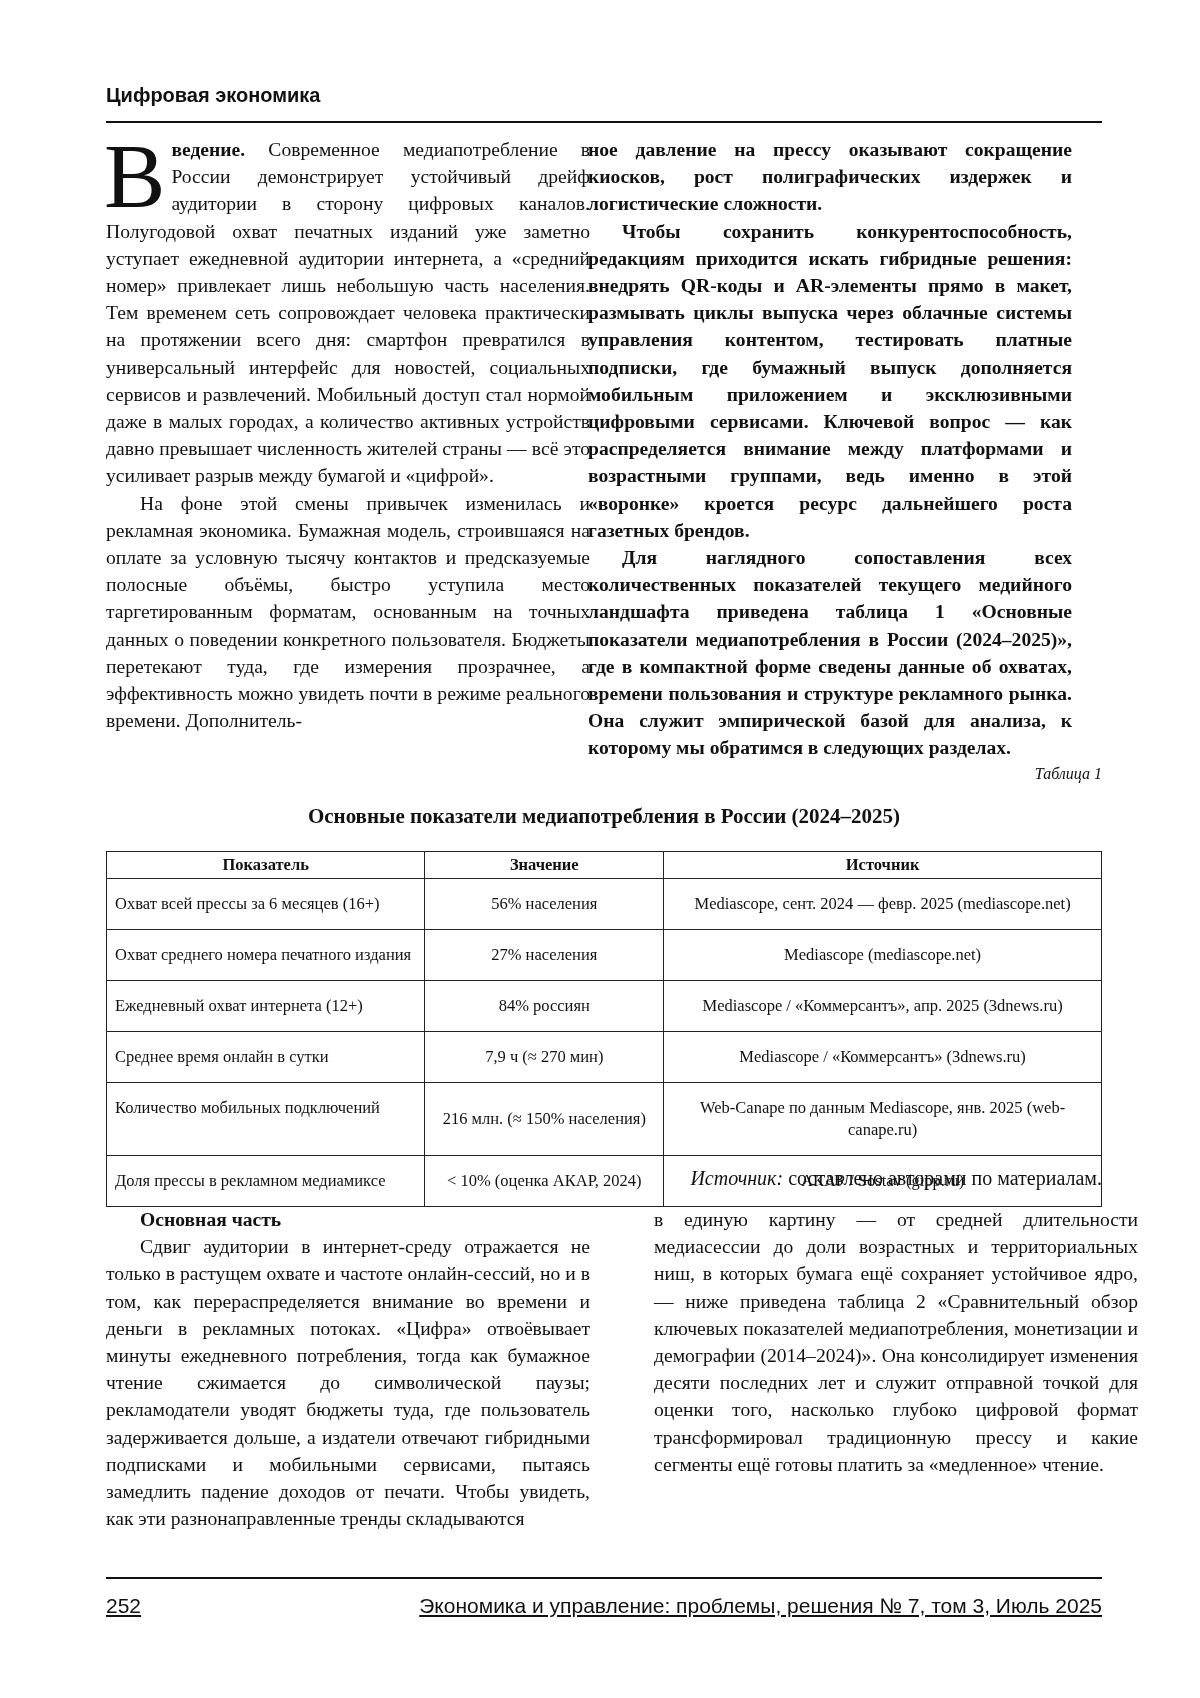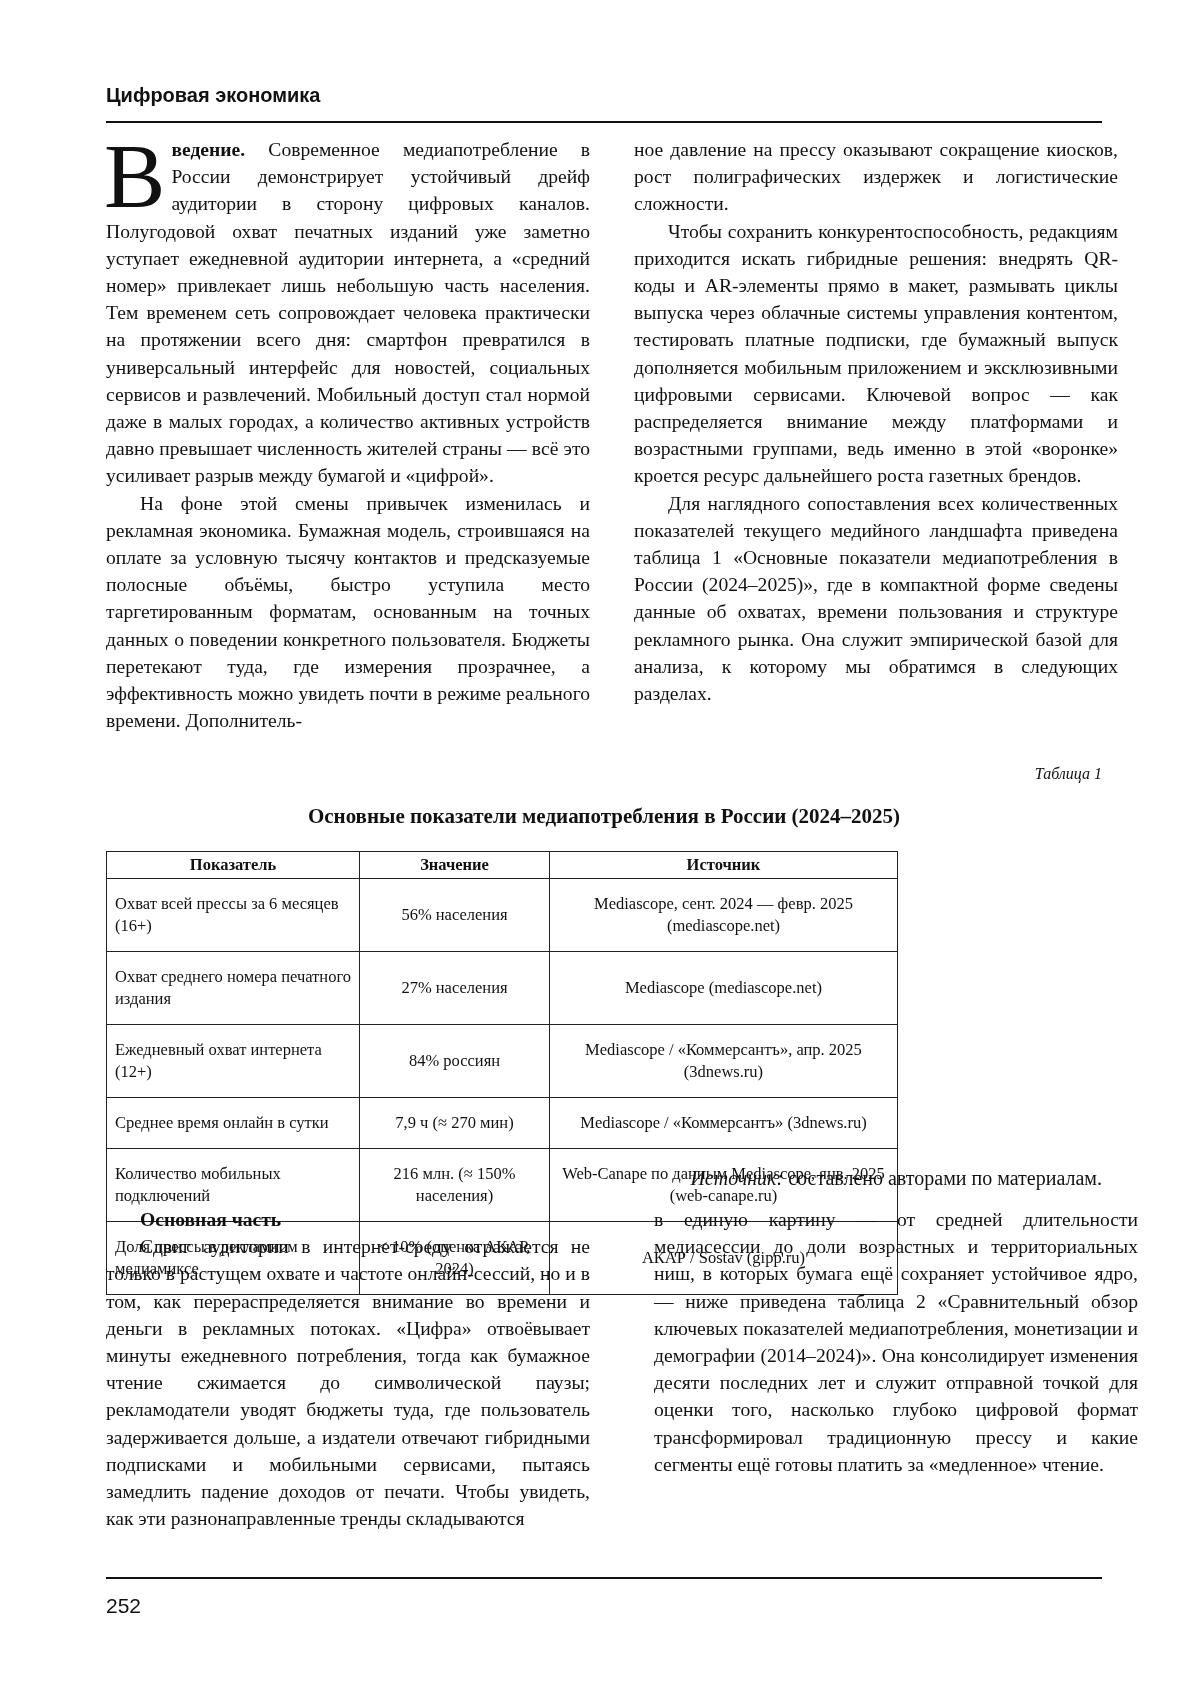--- a/index.html
+++ b/index.html
@@ -3,35 +3,35 @@
 <meta charset="utf-8">
 <style>
   html, body { margin: 0; padding: 0; background: #fff; }
   body { width: 1200px; height: 1698px; position: relative; font-family: "Liberation Serif", serif; color: #111; overflow: hidden; }
   .header { position: absolute; left: 106px; top: 84px; font-family: "Liberation Sans", sans-serif; font-weight: bold; font-size: 20px; }
   .rule-top { position: absolute; left: 106px; right: 98px; top: 121px; border-top: 2px solid #111; }
   .col { position: absolute; font-size: 19.6px; line-height: 27.2px; text-align: justify; hyphens: auto; }
   .col p { margin: 0; }
   .ind { text-indent: 34px; }
   .c1 { left: 106px; width: 484px; top: 136px; }
-  .c2 { left: 634px; width: 484px; top: 136px; }
+  .c2 { left: 588px; width: 484px; top: 136px; font-weight: bold; }
   .c3 { left: 106px; width: 484px; top: 1206px; }
   .c4 { left: 654px; width: 484px; top: 1206px; }
   .dropcap { float: left; font-size: 92px; line-height: 72px; margin: 4px 6px -6px -2px; font-weight: normal; }
   .tab-label { position: absolute; right: 98px; top: 765px; font-style: italic; font-size: 16px; }
   .tab-title { position: absolute; left: 106px; right: 98px; top: 804px; text-align: center; font-weight: bold; font-size: 21px; }
-  table.t { position: absolute; left: 106px; top: 851px; width: 792px; border-collapse: collapse; font-size: 16.5px; line-height: 22px; }
+  table.t { position: absolute; left: 106px; top: 851px; width: 996px; border-collapse: collapse; font-size: 16.5px; line-height: 22px; }
   table.t th, table.t td { border: 1.5px solid #222; padding: 14px 8px; vertical-align: middle; }
   table.t th { font-weight: bold; text-align: center; font-size: 16.5px; padding: 2px 8px; }
   table.t td.c { text-align: center; }
   table.t td.l { text-align: left; vertical-align: top; }
   .src { position: absolute; left: 106px; right: 98px; top: 1167px; text-align: right; font-size: 20px; }
   .src i { font-style: italic; }
   .rule-bot { position: absolute; left: 106px; right: 98px; top: 1577px; border-top: 2px solid #111; }
-  .footer { position: absolute; left: 106px; right: 98px; top: 1594px; font-family: "Liberation Sans", sans-serif; font-size: 21px; display: flex; justify-content: space-between; }
+  .footer { position: absolute; left: 106px; right: 98px; top: 1594px; font-family: "Liberation Sans", sans-serif; font-size: 21px; display: flex; justify-content: space-between; text-decoration: underline; }
   .bold { font-weight: bold; }
 </style>
 </head>
 <body>
 
 <div class="header">Цифровая экономика</div>
 <div class="rule-top"></div>
 
 <div class="col c1">
   <p><span class="dropcap">В</span><span class="bold">ведение.</span><span> Современное медиапотребление в России демонстрирует устойчивый дрейф аудитории в сторону цифровых каналов. Полугодовой охват печатных изданий уже заметно уступает ежедневной аудитории интернета, а «средний номер» привлекает лишь небольшую часть населения. Тем временем сеть сопровождает человека практически на протяжении всего дня: смартфон превратился в универсальный интерфейс для новостей, социальных сервисов и развлечений. Мобильный доступ стал нормой даже в малых городах, а количество активных устройств давно превышает численность жителей страны — всё это усиливает разрыв между бумагой и «цифрой».</span></p>
@@ -101,13 +101,14 @@
   <p class="ind">Сдвиг аудитории в интернет-среду отражается не только в растущем охвате и частоте онлайн-сессий, но и в том, как перераспределяется внимание во времени и деньги в рекламных потоках. «Цифра» отвоёвывает минуты ежедневного потребления, тогда как бумажное чтение сжимается до символической паузы; рекламодатели уводят бюджеты туда, где пользователь задерживается дольше, а издатели отвечают гибридными подписками и мобильными сервисами, пытаясь замедлить падение доходов от печати. Чтобы увидеть, как эти разнонаправленные тренды складываются</p>
 </div>
 
 <div class="col c4">
   <p>в единую картину — от средней длительности медиасессии до доли возрастных и территориальных ниш, в которых бумага ещё сохраняет устойчивое ядро, — ниже приведена таблица 2 «Сравнительный обзор ключевых показателей медиапотребления, монетизации и демографии (2014–2024)». Она консолидирует изменения десяти последних лет и служит отправной точкой для оценки того, насколько глубоко цифровой формат трансформировал традиционную прессу и какие сегменты ещё готовы платить за «медленное» чтение.</p>
 </div>
 
 <div class="rule-bot"></div>
 <div class="footer">
   <span>252</span>
+  <span>Экономика и управление: проблемы, решения № 7, том 3, Июль 2025</span>
 </div>
 
 </body></html>

